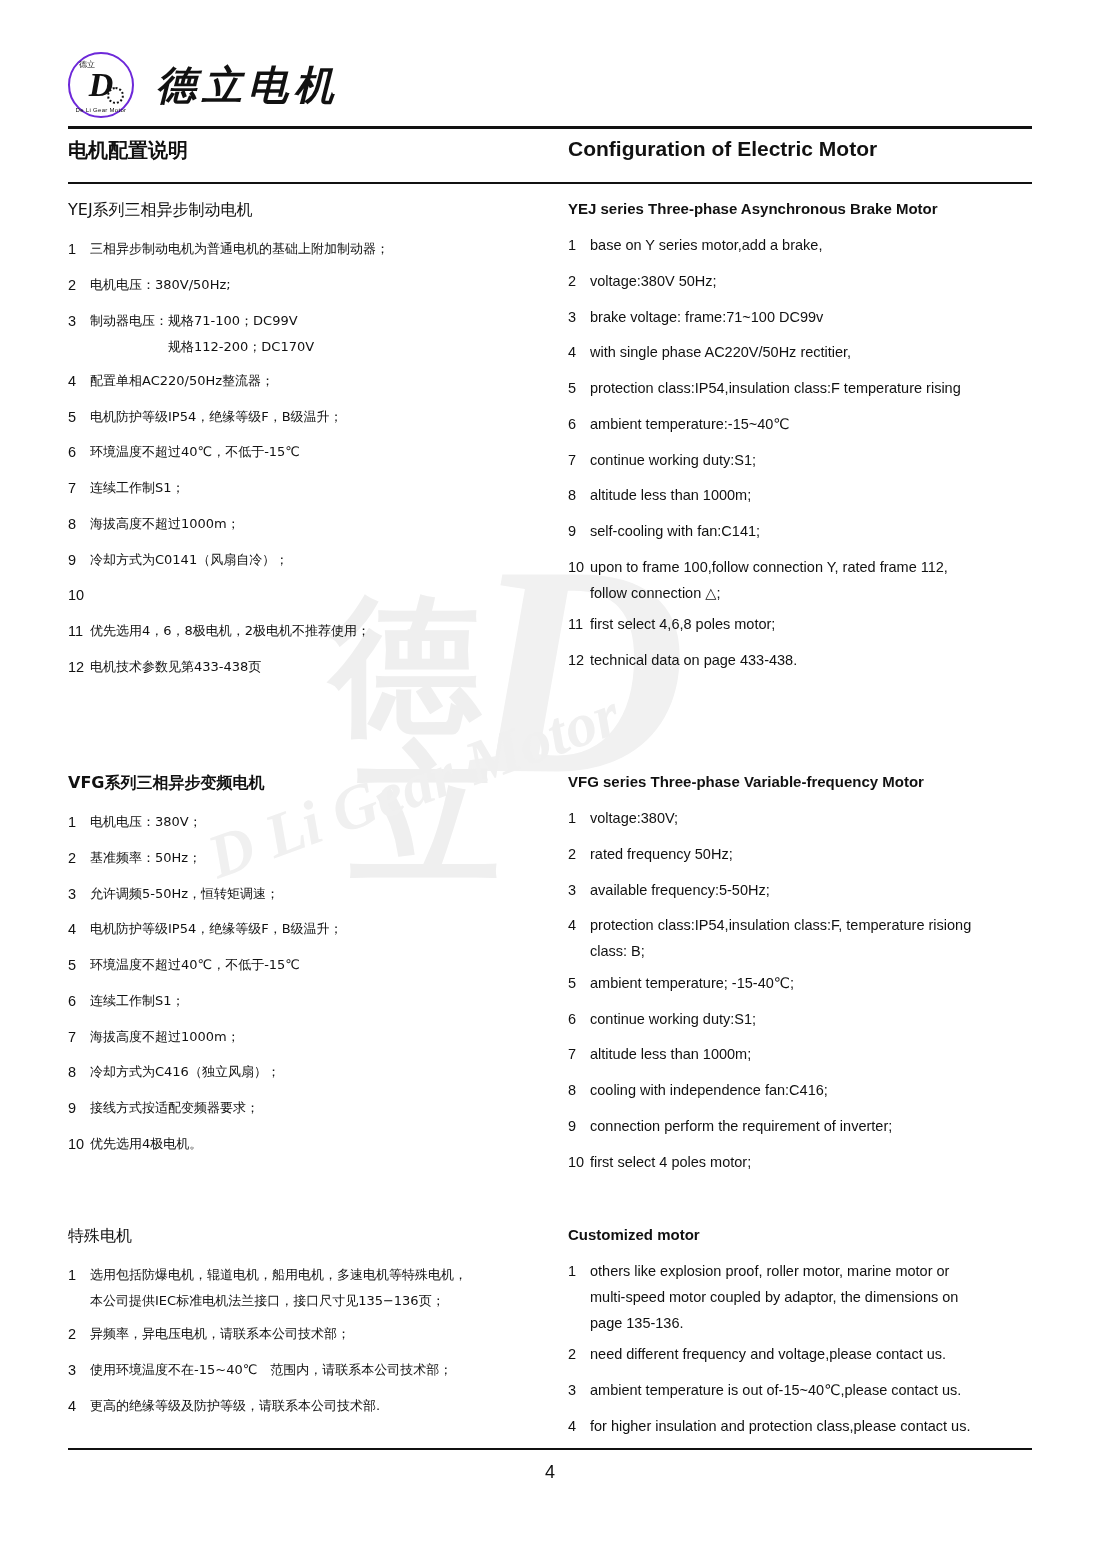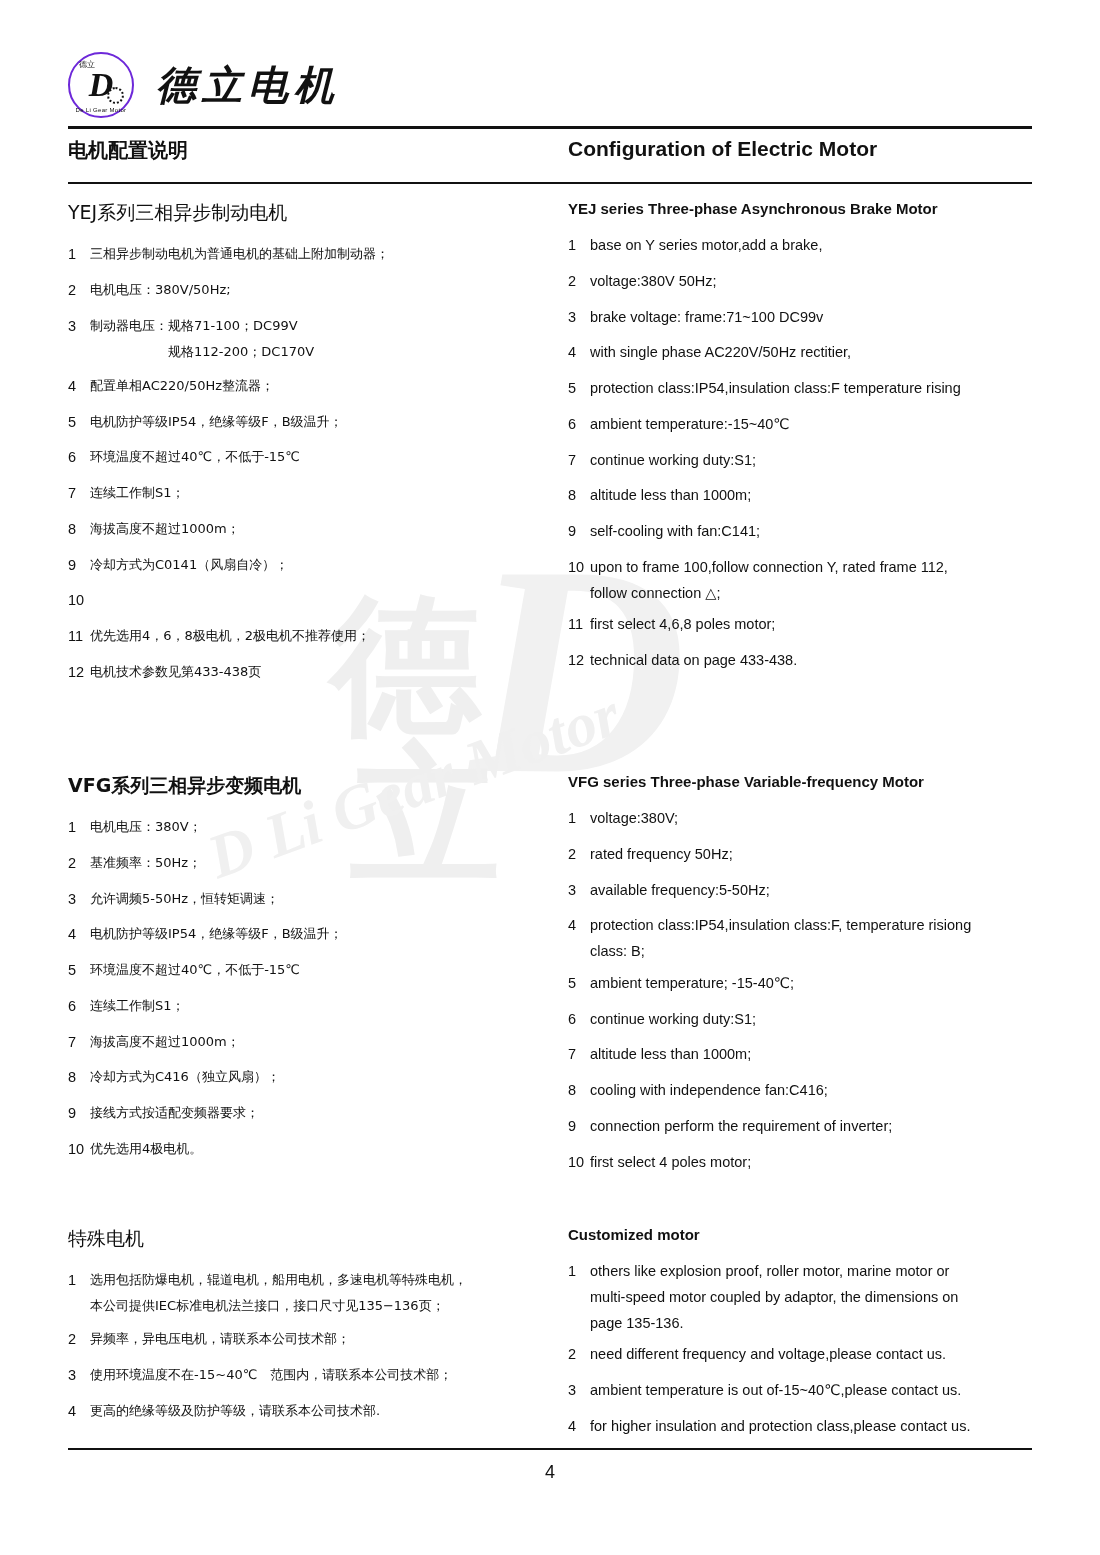--- a/index.html
+++ b/index.html
@@ -175,21 +175,21 @@
     width: 100%;
   }
   .col-cn, .col-en {
     position: absolute;
     top: 0;
   }
   .col-cn { left: 0; width: 500px; }
   .col-en { left: 500px; width: 464px; }
 
   .sec-head-cn {
-    font-size: 19px;
+    font-size: 16px;
     font-family: "DejaVu Sans", sans-serif;
     color: #111;
     margin-bottom: 18px;
   }
   .sec-head-en {
     font-size: 15px;
     font-weight: bold;
     color: #111;
     margin-bottom: 18px;
   }

